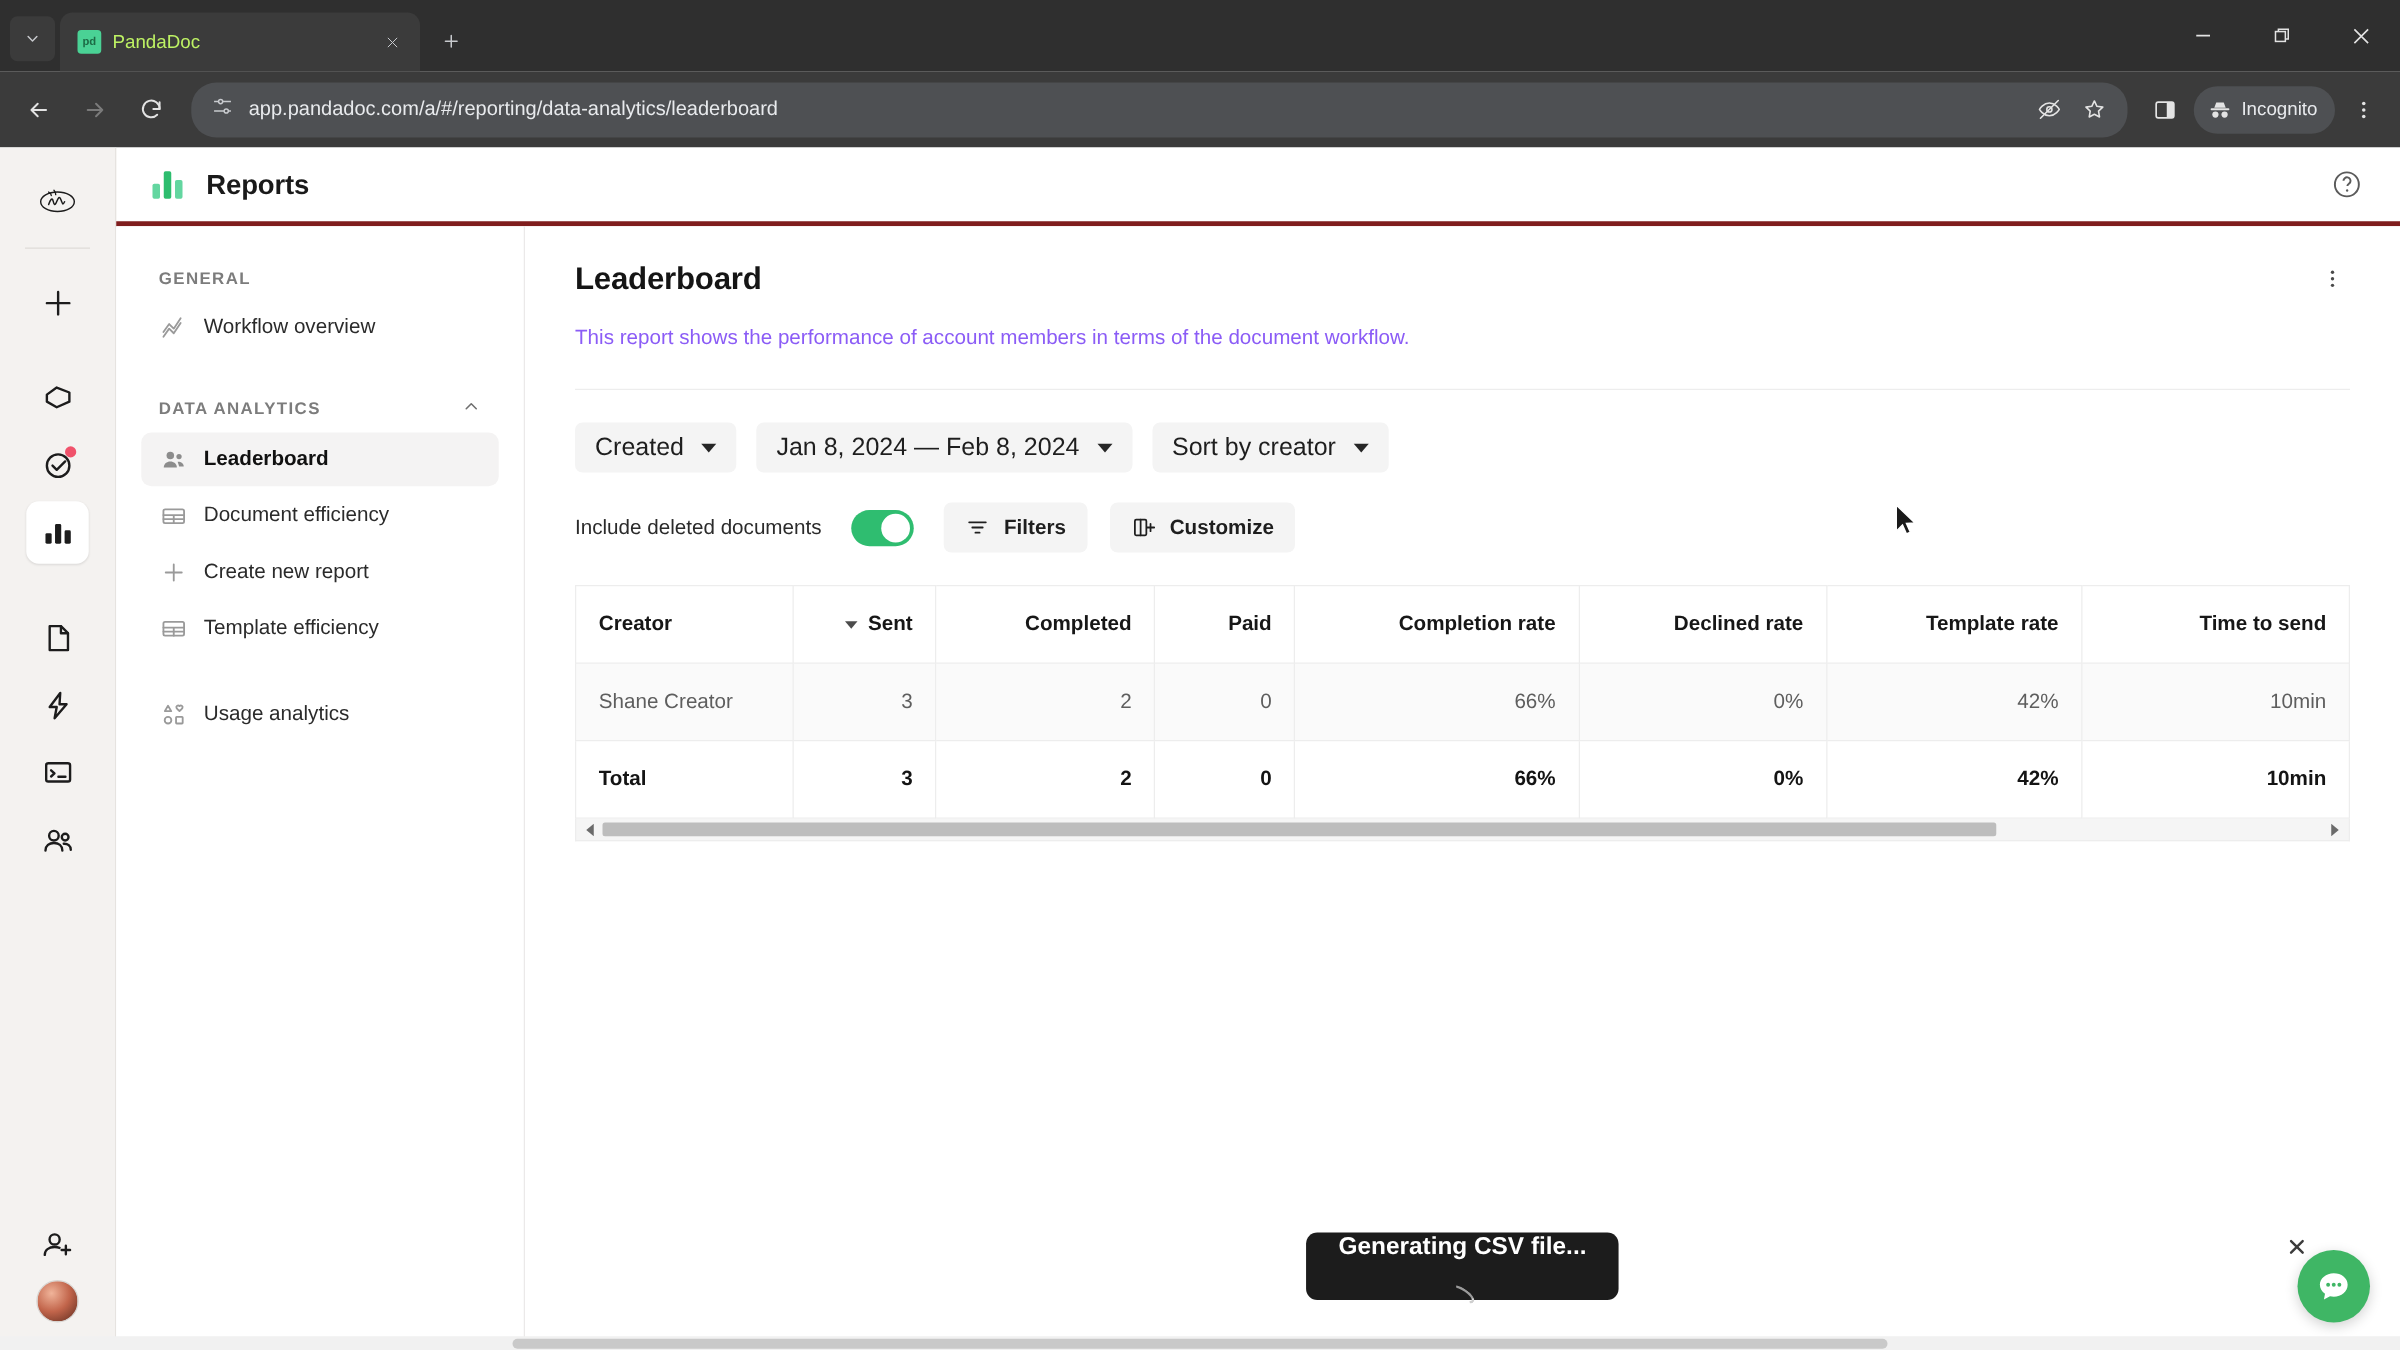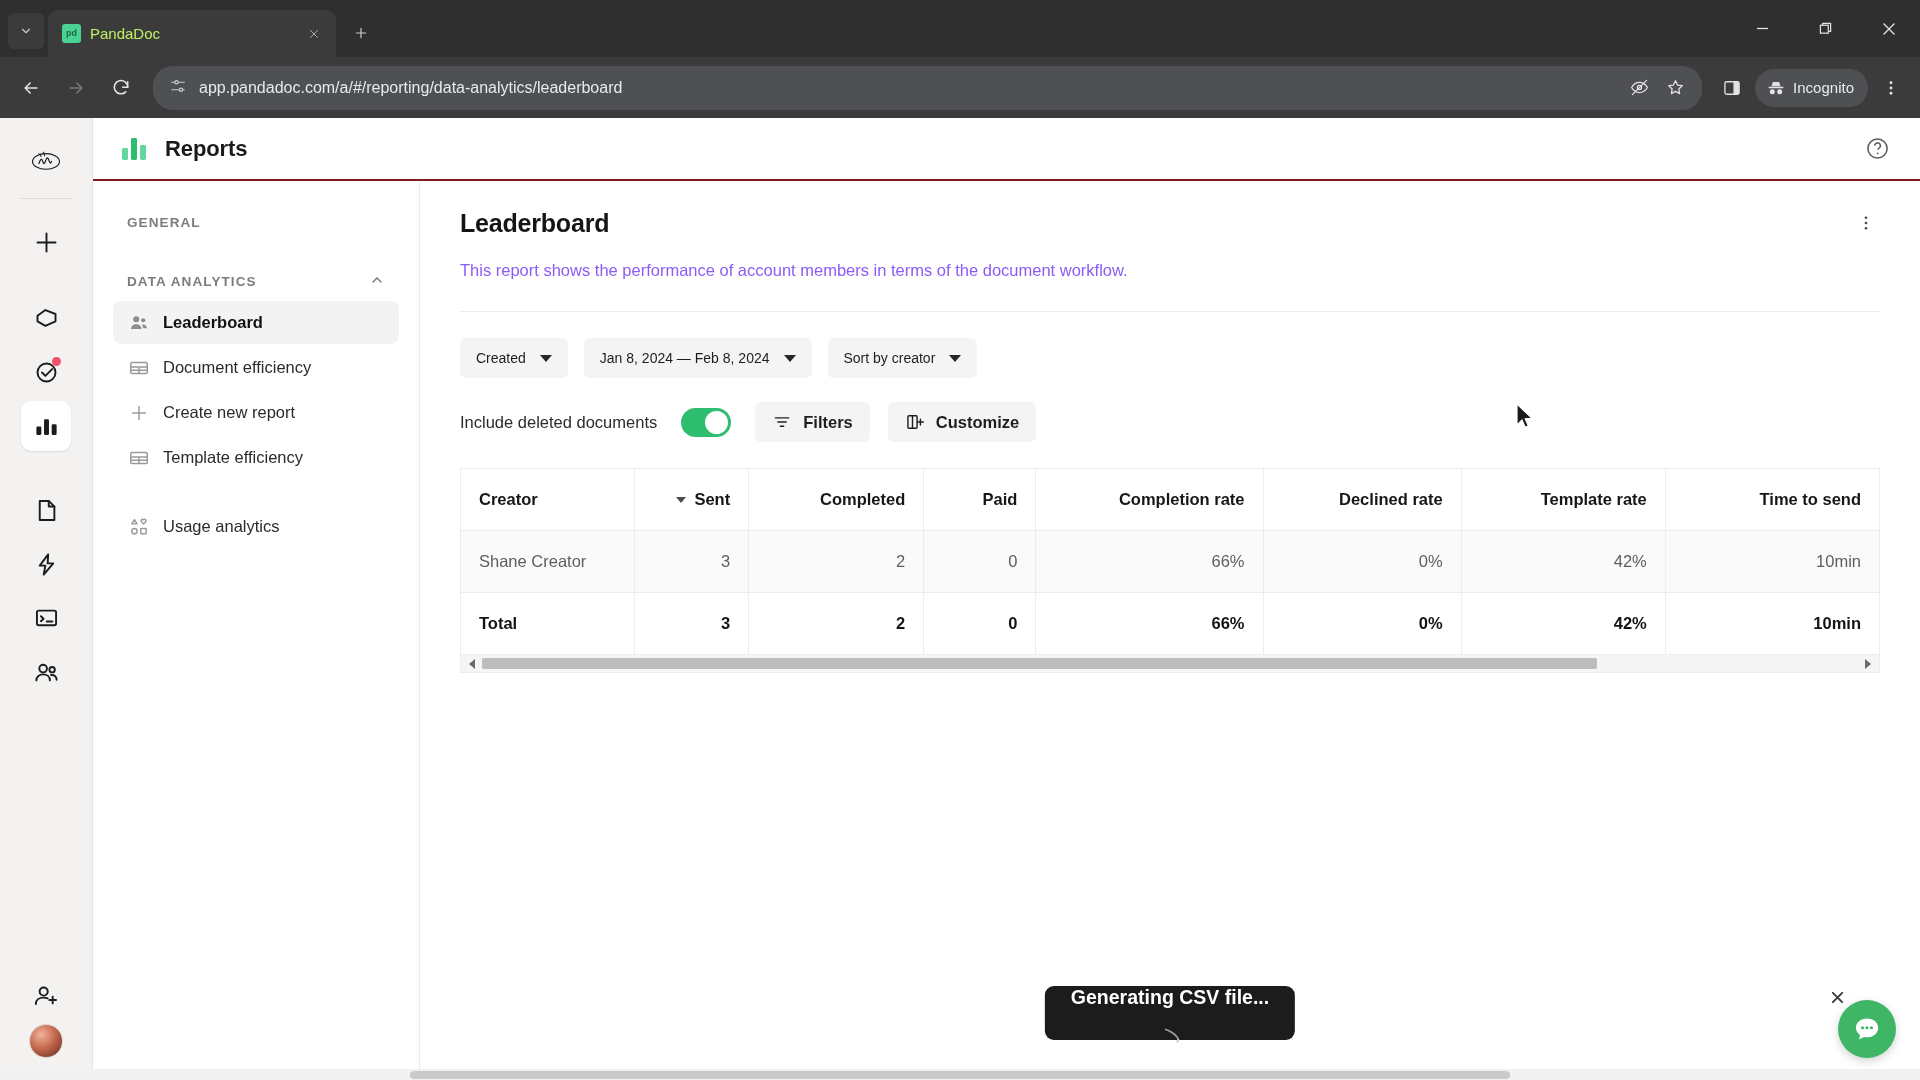--- a/index.html
+++ b/index.html
@@ -120,21 +120,21 @@
     width: 34px; height: 34px; border-radius: 50%; margin-bottom: 22px;
     background: radial-gradient(circle at 35% 30%, #f0b49a 0%, #c2654b 48%, #5b2a1e 100%);
     border: 1px solid #d8d5d2;
   }
 
   
   .reports-wrap { flex: 1; display: flex; flex-direction: column; min-width: 0; }
 
   .rep-header {
     height: 63px; display: flex; align-items: center;
-    padding: 0 28px 0 24px; border-bottom: 2px solid #7f1d1d; flex: 0 0 63px;
+    padding: 0 28px 0 24px; border-bottom: 4px solid #7f1d1d; flex: 0 0 63px;
   }
   .rep-logo-box { width: 38px; height: 38px; display: flex; align-items: center; justify-content: center; }
   .rep-title { font-size: 22px; font-weight: bold; color: #1a1a1a; margin-left: 10px; letter-spacing: -.1px; }
   .rep-header-spacer { flex: 1; }
   .help-btn { width: 30px; height: 30px; display: flex; align-items: center; justify-content: center; }
   .help-btn svg { width: 25px; height: 25px; fill: none; stroke: #5b5b5b; stroke-width: 1.5; }
 
   .rep-body { flex: 1; display: flex; min-height: 0; }
 
   
@@ -176,21 +176,21 @@
   .page-desc {
     margin-top: 20px; font-size: 16.5px; color: #8b5cf6; line-height: 1.52;
     max-width: 680px;
   }
   .divider { height: 1px; background: #ededed; margin: 28px 0 0 0; }
 
   .filter-row { display: flex; align-items: center; gap: 16px; margin-top: 26px; }
   .chip {
     height: 40px; background: #f4f4f4; border-radius: 6px;
     display: flex; align-items: center; gap: 14px; padding: 0 16px;
-    font-size: 14px; color: #1e1e1e;
+    font-size: 20px; color: #1e1e1e;
   }
   .caret { width: 0; height: 0; border-left: 6px solid transparent;
     border-right: 6px solid transparent; border-top: 7px solid #262626; }
 
   .filter-row2 { display: flex; align-items: center; gap: 18px; margin-top: 24px; }
   .toggle-label { font-size: 16.5px; color: #2b2b2b; }
   .toggle {
     width: 50px; height: 29px; border-radius: 15px; background: #2fbd70;
     position: relative; margin-left: 6px;
   }
@@ -483,20 +483,29 @@
           </svg>
         </div>
       </div>
 
       <div class="rep-body">
 
         <div class="subnav">
 
           <div class="nav-group-head">
             <span>GENERAL</span>
+          </div>
+          <div class="nav-item">
+            <span class="ni-icon">
+              <svg viewBox="0 0 24 24">
+                  <path d="M3 16l5-7 4 4 6-9"></path>
+                  <path d="M3 20l5-7 4 4 6-9"></path>
+                </svg>
+            </span>
+            <span class="ni-label">Workflow overview</span>
           </div>
 
           <div class="group-space"></div>
 
           <div class="nav-group-head">
             <span>DATA ANALYTICS</span>
             <span class="chev">
               <svg viewBox="0 0 24 24">
                   <path d="M6 15l6-6 6 6"></path>
                 </svg>

